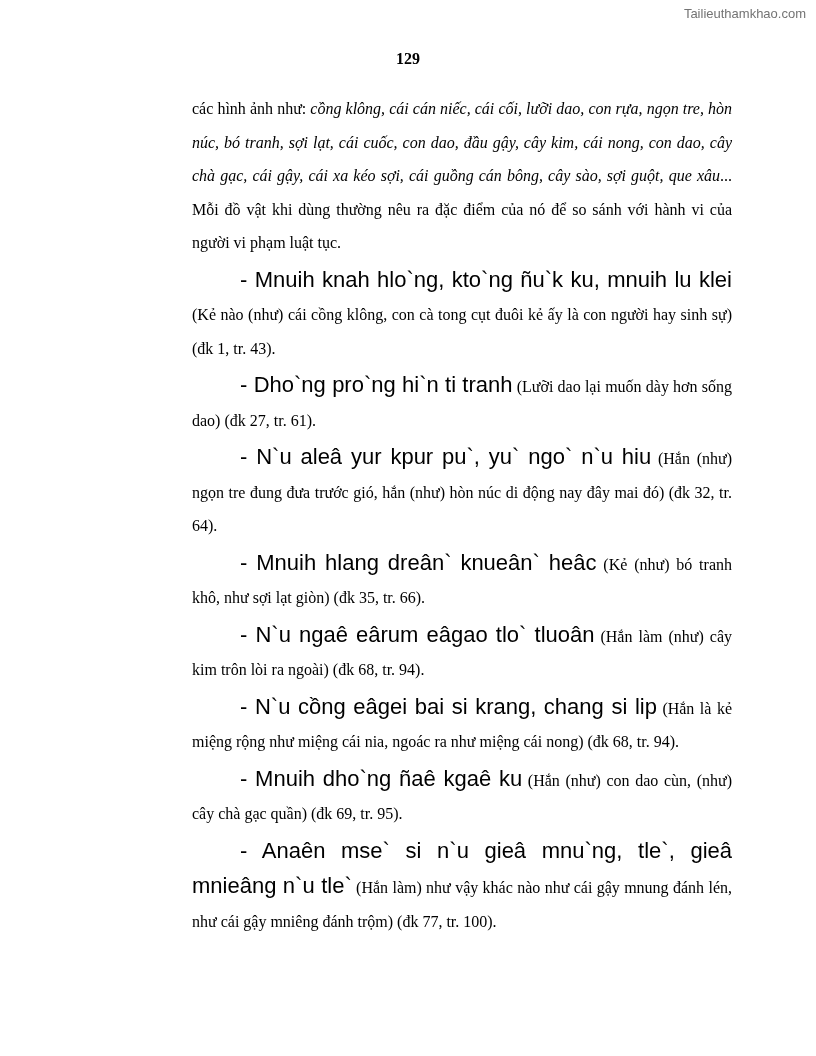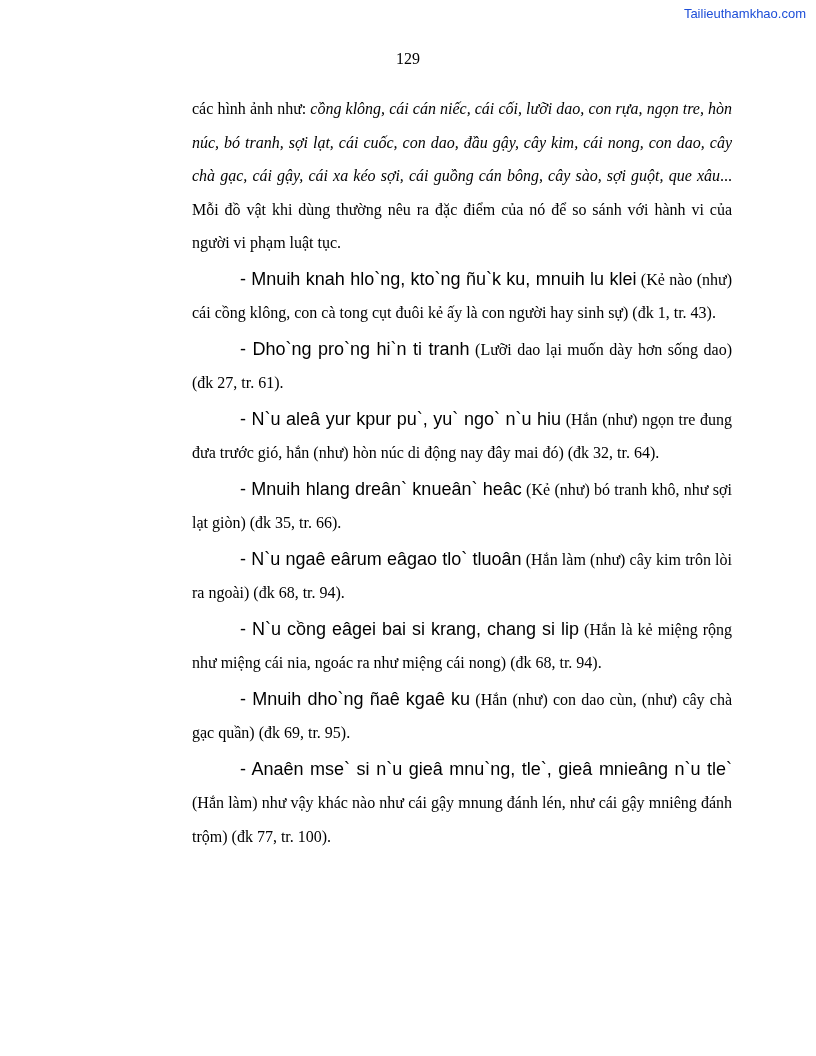--- a/index.html
+++ b/index.html
@@ -1,32 +1,32 @@
 <!DOCTYPE html>
 <html><head>
 <meta charset="utf-8">
 <style>
   html, body { margin: 0; padding: 0; background: #ffffff; }
   body { width: 816px; height: 1056px; position: relative; overflow: hidden; color: #000; }
   .watermark {
     position: absolute; right: 10px; top: 6px;
-    font-family: "Liberation Sans", sans-serif; font-size: 13px; color: #1d4ed8;
+    font-family: "Liberation Sans", sans-serif; font-size: 13px; color: #737373;
   }
   .page-number {
     position: absolute; top: 50px; left: 0; width: 816px; text-align: center;
-    font-family: "Liberation Serif", serif; font-size: 16px;
+    font-family: "Liberation Serif", serif; font-size: 16px; font-weight: bold;
   }
   .content {
     position: absolute; left: 192px; top: 92px; width: 540px;
     font-family: "Liberation Serif", serif; font-size: 16px; line-height: 33.5px;
     text-align: justify;
   }
   .para { margin: 0; font-family: Liberation Serif, serif; }
   .entry { margin: 0; text-indent: 48px; margin-top: 3px; }
-  .src { font-family: "Liberation Sans", sans-serif; font-size: 18px; }
+  .src { font-family: "Liberation Sans", sans-serif; font-size: 22px; }
   i { font-style: italic; }
 </style>
 </head>
 <body>
 
 <div class="watermark">Tailieuthamkhao.com</div>
 <div class="page-number">129</div>
 
 <div class="content">
   <p class="para"><span>các hình ảnh như: </span><i>cồng klông, cái cán niếc, cái cối, lưỡi dao, con rựa, ngọn tre, hòn núc, bó tranh, sợi lạt, cái cuốc, con dao, đầu gậy, cây kim, cái nong, con dao, cây chà gạc, cái gậy, cái xa kéo sợi, cái guồng cán bông, cây sào, sợi guột, que xâu</i><span>... Mỗi đồ vật khi dùng thường nêu ra đặc điểm của nó để so sánh với hành vi của người vi phạm luật tục.</span></p>

